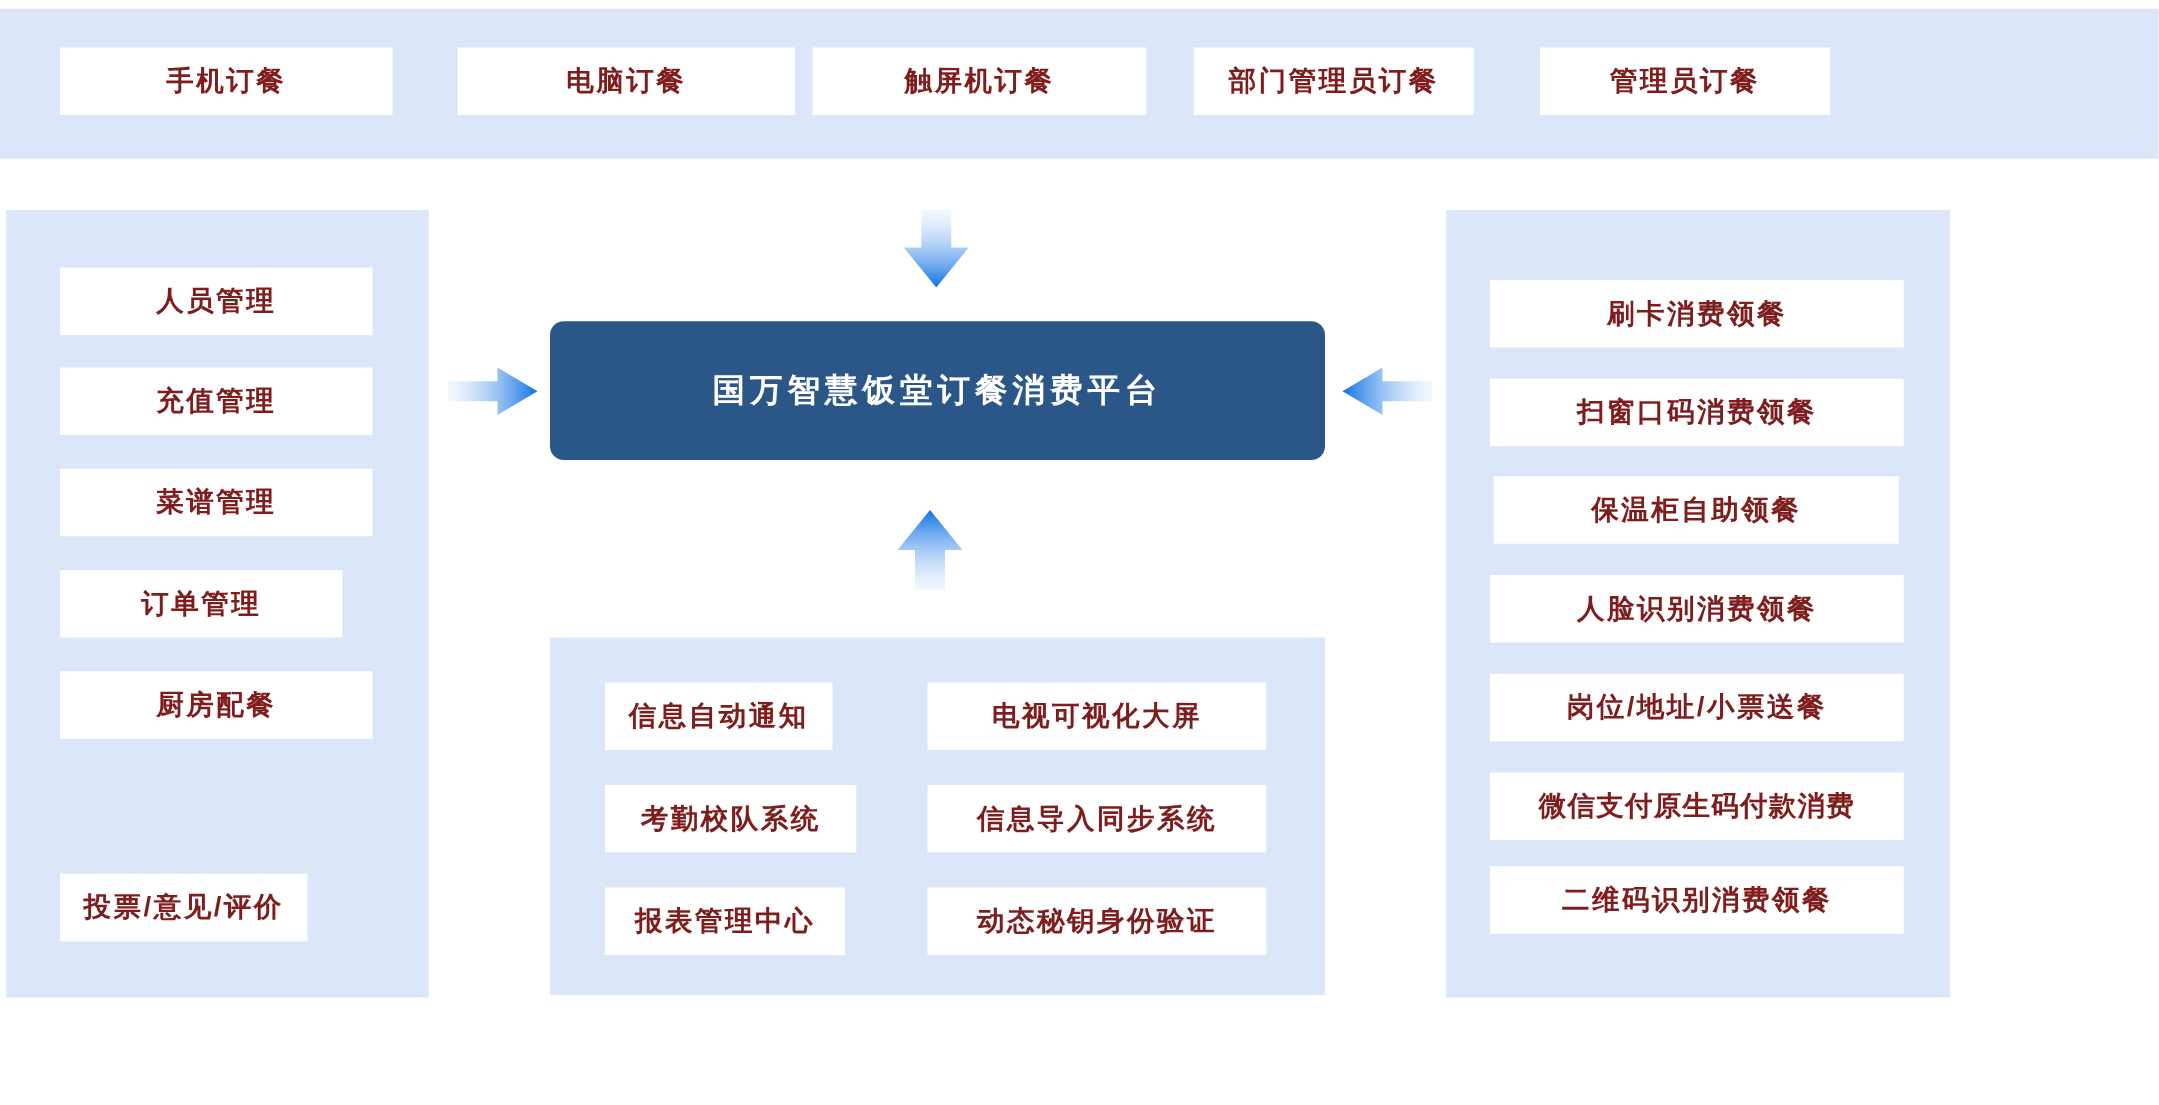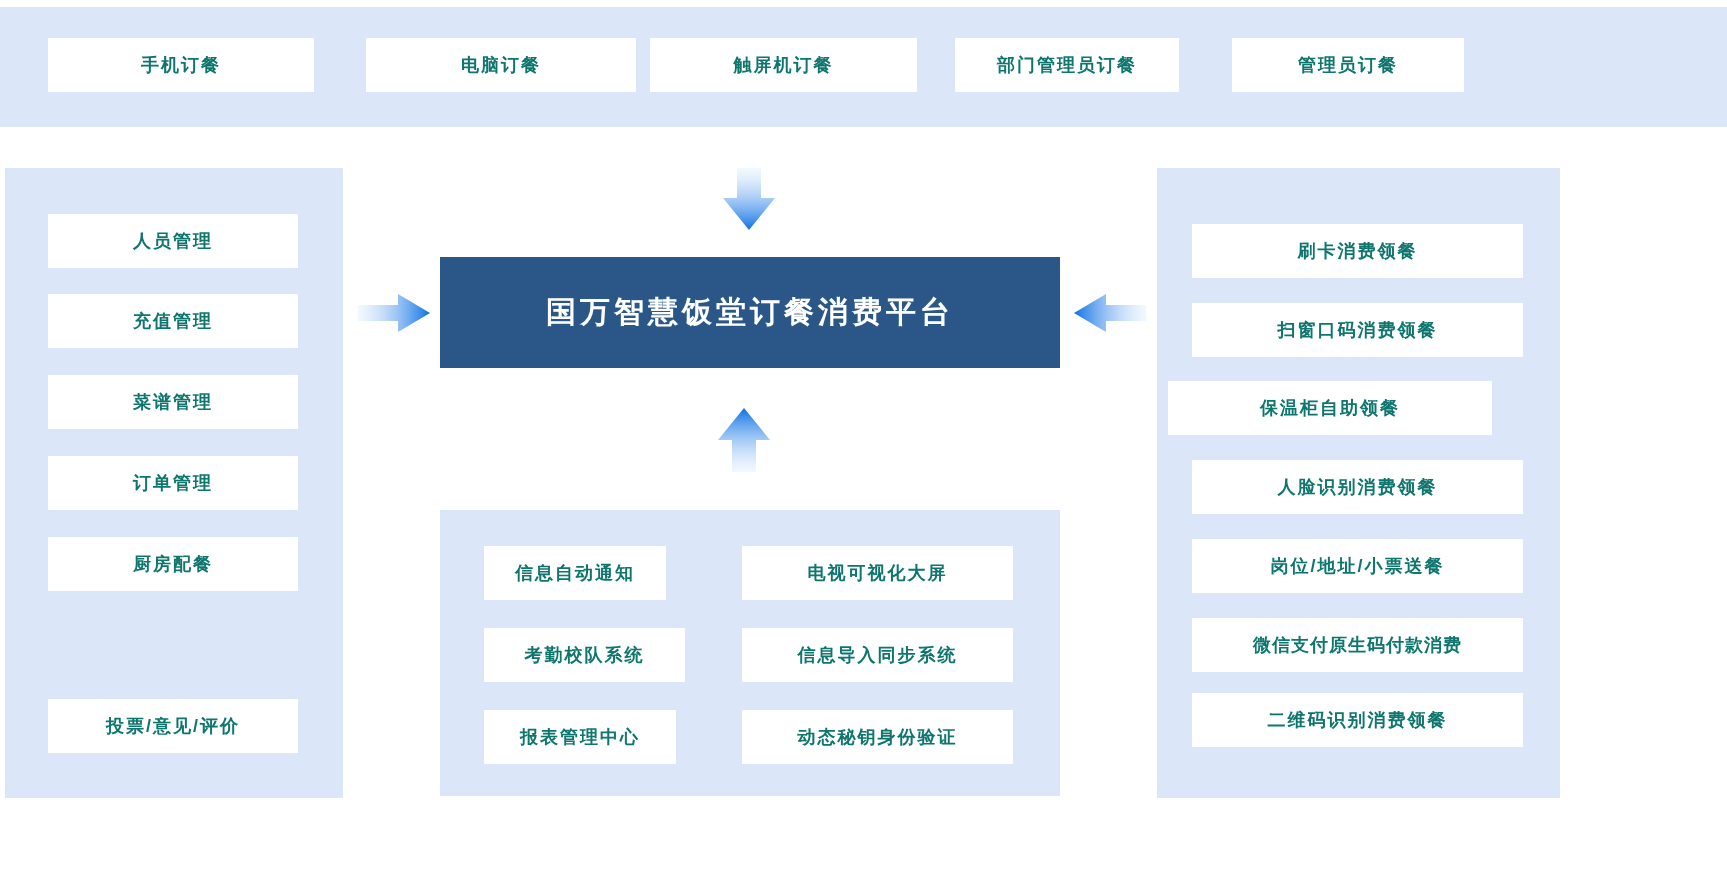--- a/index.html
+++ b/index.html
@@ -14,38 +14,39 @@
     position:absolute;
     background:#dbe7f8;
   }
   .card {
     position:absolute;
     height:54px;
     background:#ffffff;
     display:flex;
     align-items:center;
     justify-content:center;
-    font-size:18px;
+    font-size:22px;
     font-weight:700;
-    color:#0f766e;
+    color:#7f1d1d;
     letter-spacing:2px;
     white-space:nowrap;
   }
   .center-box {
     position:absolute;
     left:440px; top:257px;
     width:620px; height:111px;
     background:#2a5788;
     display:flex;
     align-items:center;
     justify-content:center;
-    font-size:30px;
+    font-size:26px;
     font-weight:700;
     color:#ffffff;
     letter-spacing:4px;
+    border-radius:11px;
   }
   .arrow {
     position:absolute;
     display:block;
   }
 </style>
 </head>
 <body>
 
 <div class="page">
@@ -57,27 +58,27 @@
 
   <div class="card" style="left:48px;top:38px;width:266px">手机订餐</div>
   <div class="card" style="left:366px;top:38px;width:270px">电脑订餐</div>
   <div class="card" style="left:650px;top:38px;width:267px">触屏机订餐</div>
   <div class="card" style="left:955px;top:38px;width:224px">部门管理员订餐</div>
   <div class="card" style="left:1232px;top:38px;width:232px">管理员订餐</div>
 
   <div class="card" style="left:48px;top:214px;width:250px">人员管理</div>
   <div class="card" style="left:48px;top:294px;width:250px">充值管理</div>
   <div class="card" style="left:48px;top:375px;width:250px">菜谱管理</div>
-  <div class="card" style="left:48px;top:456px;width:250px">订单管理</div>
+  <div class="card" style="left:48px;top:456px;width:226px">订单管理</div>
   <div class="card" style="left:48px;top:537px;width:250px">厨房配餐</div>
-  <div class="card" style="left:48px;top:699px;width:250px">投票/意见/评价</div>
+  <div class="card" style="left:48px;top:699px;width:198px">投票/意见/评价</div>
 
   <div class="card" style="left:1192px;top:224px;width:331px">刷卡消费领餐</div>
   <div class="card" style="left:1192px;top:303px;width:331px">扫窗口码消费领餐</div>
-  <div class="card" style="left:1168px;top:381px;width:324px">保温柜自助领餐</div>
+  <div class="card" style="left:1195px;top:381px;width:324px">保温柜自助领餐</div>
   <div class="card" style="left:1192px;top:460px;width:331px">人脸识别消费领餐</div>
   <div class="card" style="left:1192px;top:539px;width:331px">岗位/地址/小票送餐</div>
   <div class="card" style="left:1192px;top:618px;width:331px;letter-spacing:1px">微信支付原生码付款消费</div>
   <div class="card" style="left:1192px;top:693px;width:331px">二维码识别消费领餐</div>
 
   <div class="center-box">国万智慧饭堂订餐消费平台</div>
 
   <div class="card" style="left:484px;top:546px;width:182px">信息自动通知</div>
   <div class="card" style="left:484px;top:628px;width:201px">考勤校队系统</div>
   <div class="card" style="left:484px;top:710px;width:192px">报表管理中心</div>

